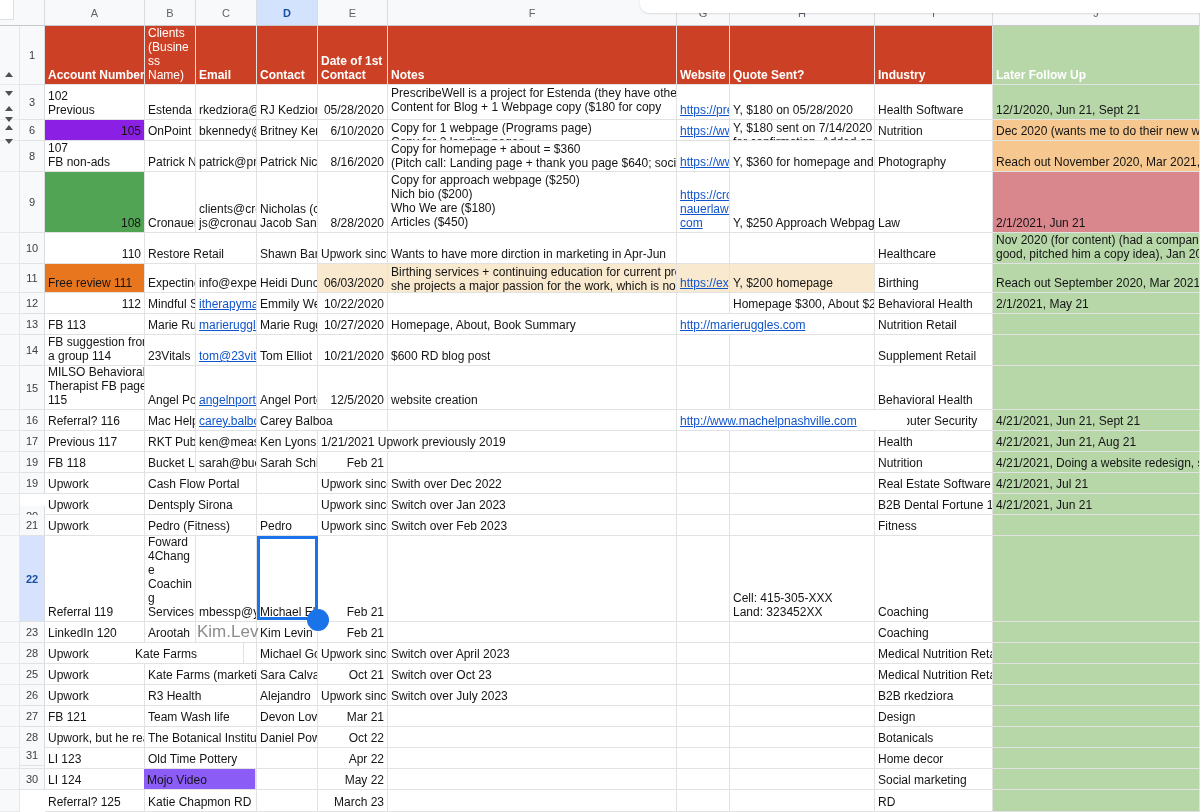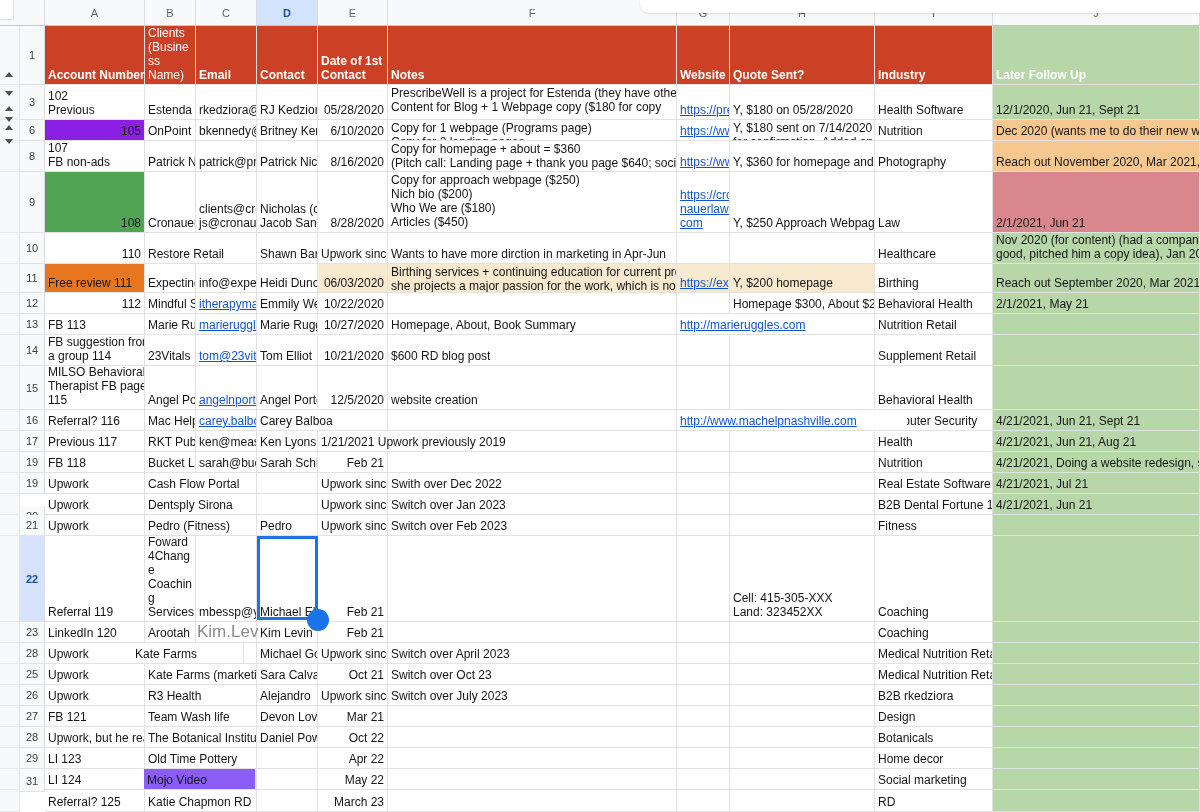--- a/index.html
+++ b/index.html
@@ -756,21 +756,21 @@
         <span>May 22</span>
       </div>
       <div class="cell" style="left: 388px; top: 769px; width: 289px; height: 21px; background: rgb(255, 255, 255);"></div>
       <div class="cell" style="left: 677px; top: 769px; width: 53px; height: 21px; background: rgb(255, 255, 255);"></div>
       <div class="cell" style="left: 730px; top: 769px; width: 145px; height: 21px; background: rgb(255, 255, 255);"></div>
       <div class="cell" style="left: 875px; top: 769px; width: 118px; height: 21px; background: rgb(255, 255, 255);">
         <span>Social marketing</span>
       </div>
       <div class="cell" style="left: 993px; top: 769px; width: 207px; height: 21px; background: rgb(183, 215, 169);"></div>
       <div class="gut" style="left: 0px; top: 790px; width: 20px; height: 22px;"></div>
-      <div class="rownum" style="left: 20px; top: 770px; width: 25px; height: 22px;">31</div>
+      <div class="rownum" style="left: 20px; top: 744px; width: 25px; height: 22px;">31</div>
       <div class="cell" style="left: 45px; top: 790px; width: 100px; height: 22px; background: rgb(255, 255, 255);">
         <span>Referral? 125</span>
       </div>
       <div class="cell spill clipr" style="left: 145px; top: 790px; width: 112px; height: 22px; background: rgb(255, 255, 255);">
         <span>Katie Chapmon RD</span>
       </div>
       <div class="cell" style="left: 196px; top: 790px; width: 61px; height: 22px; background: rgb(255, 255, 255);"></div>
       <div class="cell" style="left: 257px; top: 790px; width: 61px; height: 22px; background: rgb(255, 255, 255);"></div>
       <div class="cell r" style="left: 318px; top: 790px; width: 70px; height: 22px; background: rgb(255, 255, 255);">
         <span>March 23</span>

